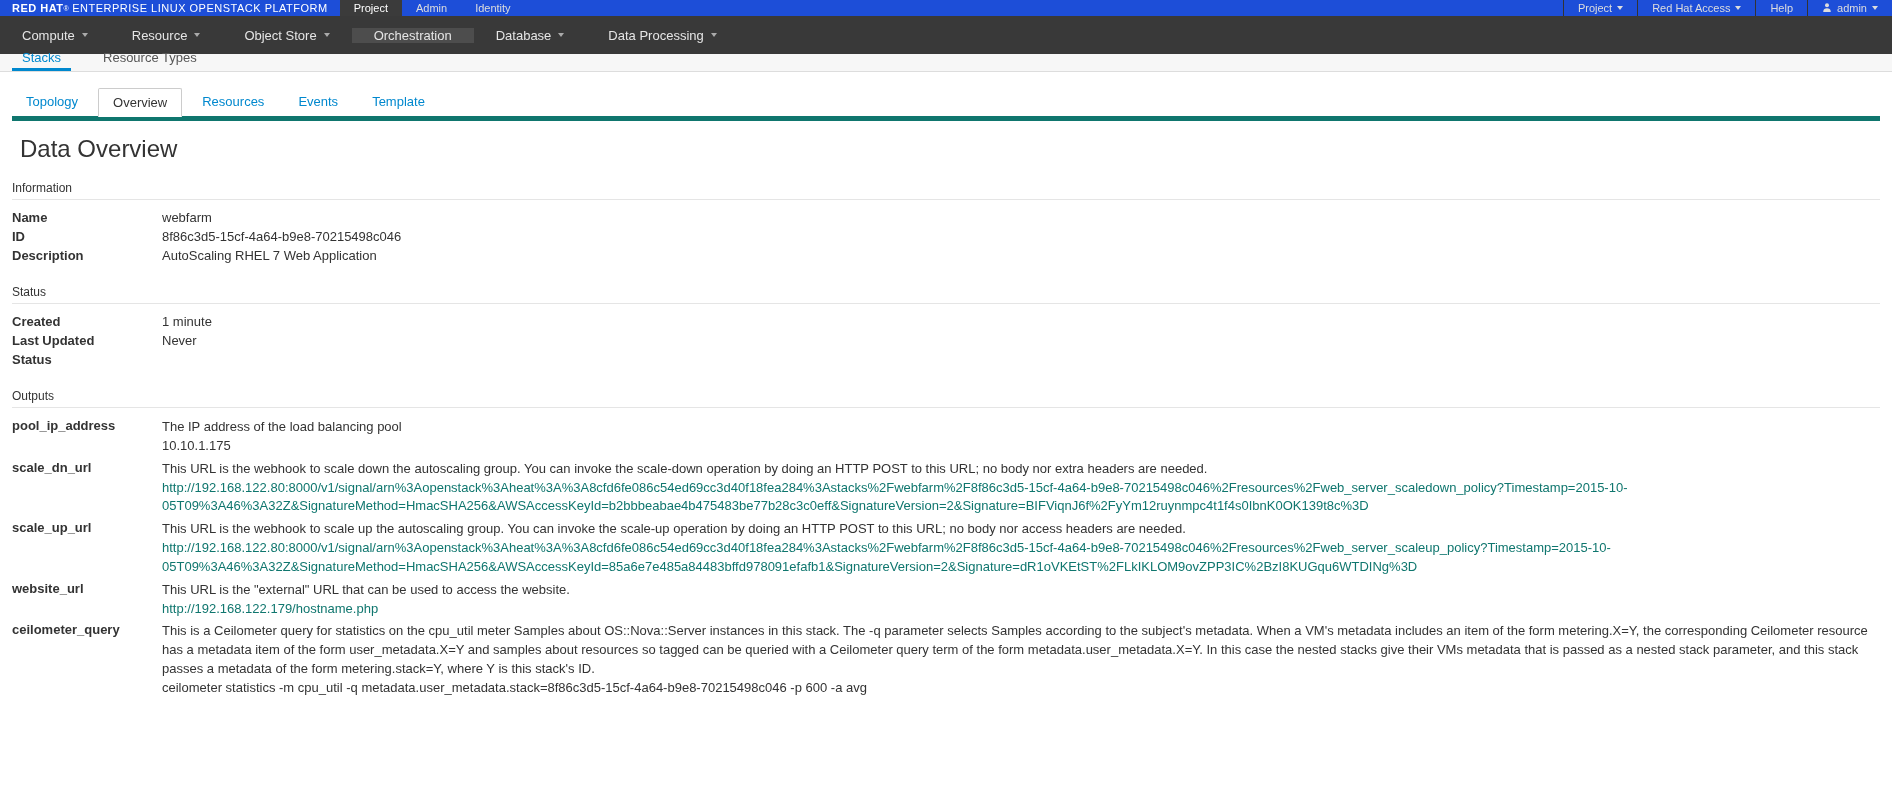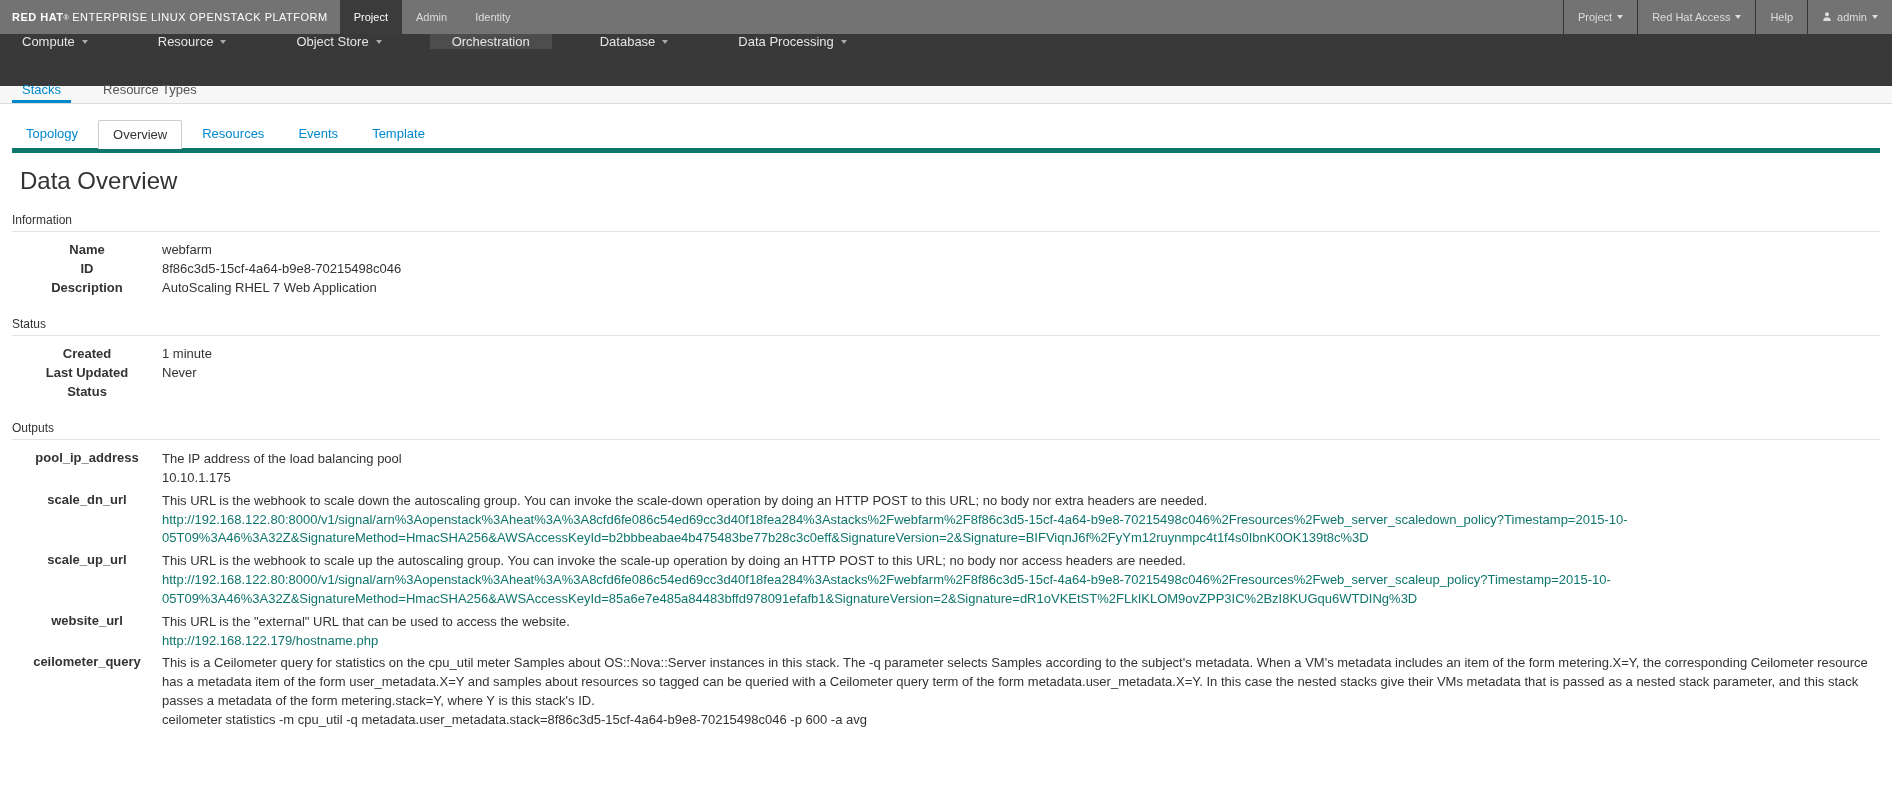--- a/index.html
+++ b/index.html
@@ -1,33 +1,33 @@
 <!DOCTYPE html>
 <html><head>
 <meta charset="utf-8">
 <style>
   * { margin: 0; padding: 0; box-sizing: border-box; }
   body { font-family: "Helvetica Neue", Helvetica, Arial, sans-serif; font-size: 13px; color: #333; background: #fff; }
   a { text-decoration: none; }
 
   
-  .topbar { background: #737373; color: #fff; height: 34px; display: flex; align-items: stretch; font-size: 11px; text-align: right; }
+  .topbar { background: #1d4ed8; color: #fff; height: 16px; display: flex; align-items: stretch; font-size: 11px; text-align: right; }
   .brand { padding: 0 12px; display: flex; align-items: center; font-weight: 400; letter-spacing: 0.5px; }
   .brand .rh { font-weight: bold; }
   .brand .sup { font-size: 7px; vertical-align: super; margin-right: 3px; }
   .topbar-nav { display: flex; }
   .topbar-nav .item { padding: 0 14px; display: flex; align-items: center; color: #ddd; cursor: pointer; }
   .topbar-nav .item.active { background: #3b3b3b; color: #fff; }
   .topbar-right { margin-left: auto; display: flex; }
   .topbar-right .item { padding: 0 14px; display: flex; align-items: center; border-left: 1px solid #333; color: #ddd; cursor: pointer; }
   .caret { display: inline-block; width: 0; height: 0; margin-left: 5px; vertical-align: middle; border-top: 4px solid; border-right: 3.5px solid transparent; border-left: 3.5px solid transparent; }
   .user-icon { display:inline-block; margin-right:5px; }
 
   
-  .mainnav { background: #393939; color: #fff; height: 52px; display: flex; align-items: flex-start; font-size: 13px; gap: 26px; }
+  .mainnav { background: #393939; color: #fff; height: 38px; display: flex; align-items: center; font-size: 13px; }
   .mainnav .item { padding: 0 22px; display: flex; align-items: center; color: #e5e5e5; cursor: pointer; position: relative; }
   .mainnav .item.active { background: #4d4d4d; }
   .mainnav .caret { border-top-color: #aaa; margin-left: 7px; }
 
   
   .subnav { border-bottom: 1px solid #ddd; padding: 0 12px; display: flex; font-size: 13px; height: 18px; align-items: flex-end; background: #f7f7f7; }
   .subnav .item { padding: 6px 10px 6px; margin-right: 22px; color: #0088ce; cursor: pointer; }
   .subnav .item.active { color: #0088ce; border-bottom: 3px solid #0088ce; padding-bottom: 3px; }
   .subnav .item.plain { color: #555; }
   .subnav a.item.active { font-weight:400; }
@@ -36,21 +36,21 @@
   .content { padding: 10px 12px 30px; }
   .stack-tabs { display: flex; border-bottom: 5px solid #0f766e; margin: 6px 0 14px; font-size: 13px; }
   .stack-tabs .tab { padding: 6px 14px; color: #0088ce; cursor: pointer; margin-right: 6px; }
   .stack-tabs .tab.active { border: 1px solid #ccc; border-bottom: 1px solid #fff; margin-bottom: -1px; border-radius: 2px 2px 0 0; color: #333; background: #fff; }
 
   h1.page-title { font-size: 24px; font-weight: 300; color: #333; margin: 6px 0 18px 8px; }
 
   h3.section { font-size: 12px; font-weight: 300; color: #333; border-bottom: 1px solid #e5e5e5; padding-bottom: 4px; margin: 6px 0 10px; }
 
   dl.props { display: grid; grid-template-columns: 150px 1fr; row-gap: 4px; font-size: 13px; margin-bottom: 22px; }
-  dl.props dt { font-weight: bold; color: #333; text-align: center; }
+  dl.props dt { font-weight: bold; color: #333; }
   dl.props dd { color: #333; word-break: break-word; }
   dl.props dd a { color: #0f766e; }
   dl.props dd .desc { display:block; }
   dl.props dd .val { display:block; }
 
   .outputs dd { line-height: 1.45; }
 </style>
 </head>
 <body>
 

